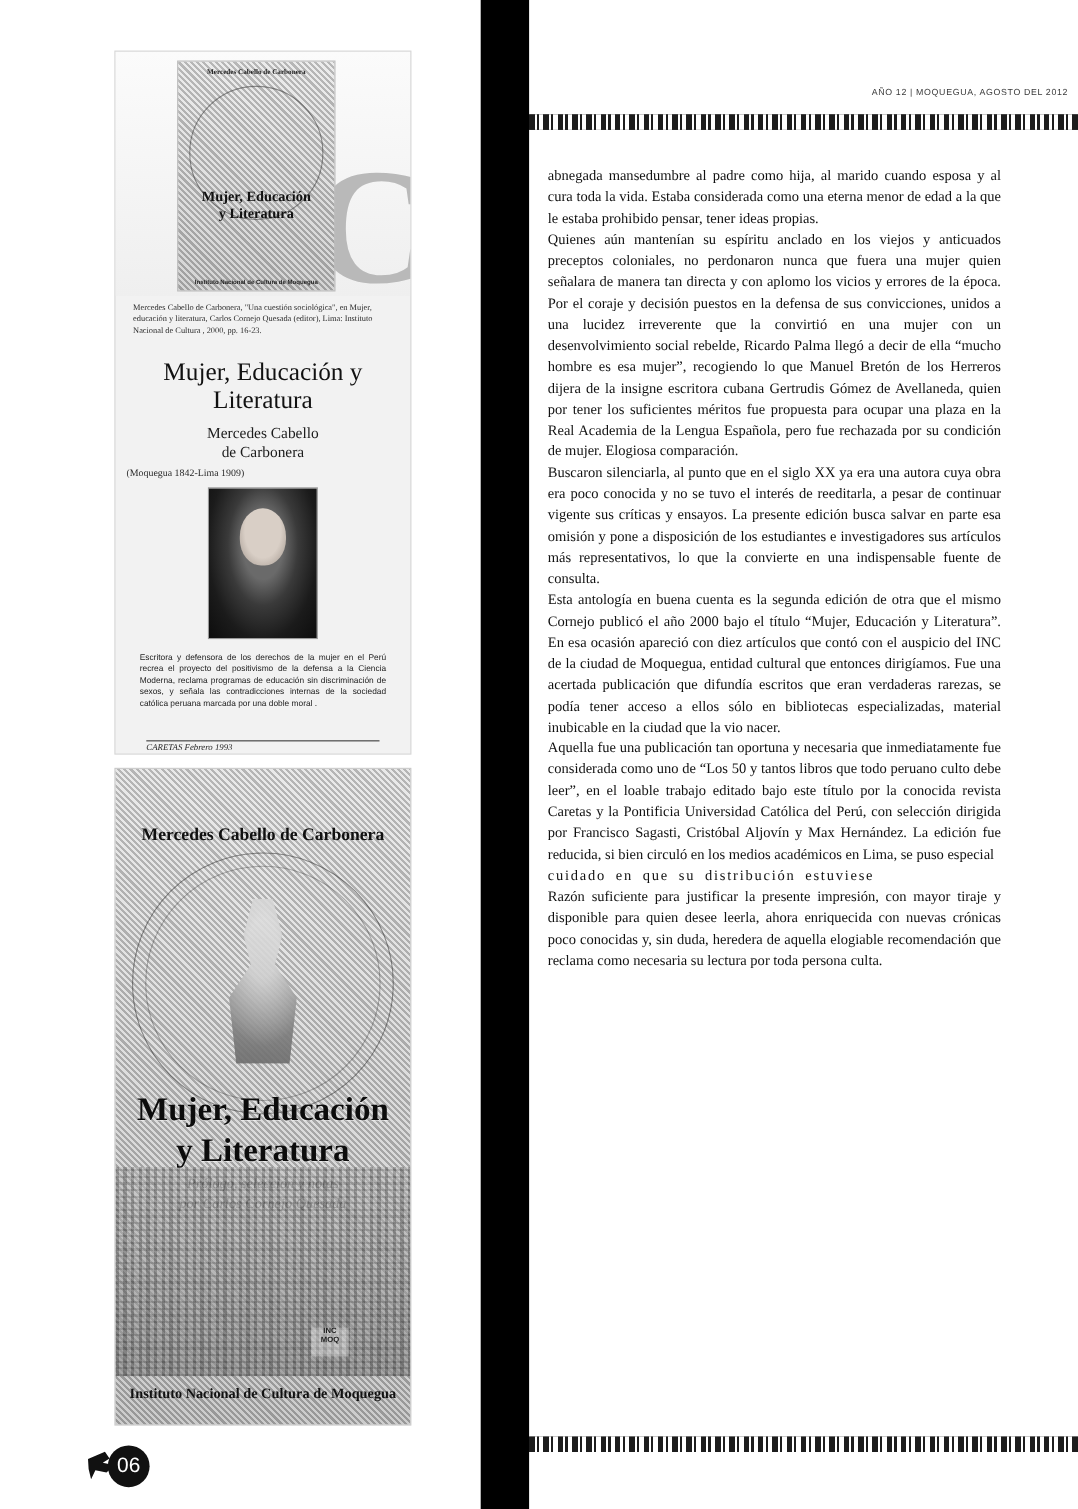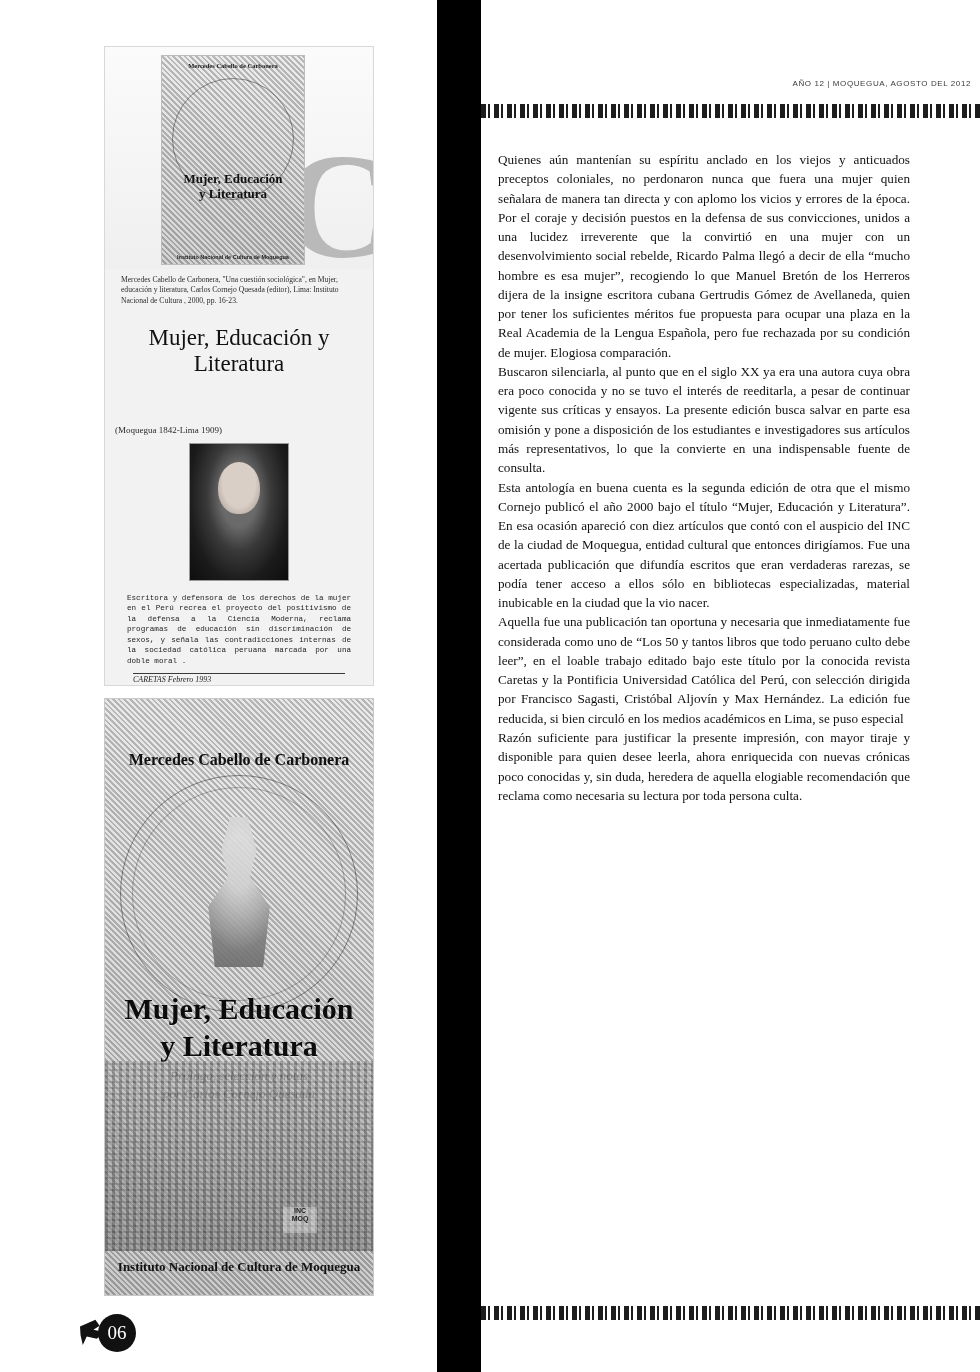--- a/index.html
+++ b/index.html
@@ -180,21 +180,21 @@
     position: absolute;
     left: 28px; top: 18px;
     width: 42px; height: 52px;
     border-radius: 50% 50% 46% 46%;
     background: radial-gradient(ellipse at 50% 40%, #d9cfc6 0 55%, #9e938a 100%);
   }
   .c1-blurb {
     position: absolute;
     left: 22px; right: 22px;
     top: 546px;
-    font-family: Liberation Mono, monospace;
+    font-family: Liberation Sans, sans-serif;
     font-size: 7.6px;
     line-height: 1.38;
     color: #232323;
     text-align: justify;
   }
   .c1-rule {
     position: absolute;
     left: 28px; right: 28px;
     top: 626px;
     border-top: 1px solid #3a3a3a;
@@ -320,21 +320,21 @@
   }
   .page-badge .circle {
     position: absolute;
     left: 18px;
     top: 2px;
     width: 38px;
     height: 38px;
     border-radius: 50%;
     background: #111;
     color: #fff;
-    font-family: Liberation Serif, serif;
+    font-family: Liberation Sans, sans-serif;
     font-size: 19px;
     display: flex;
     align-items: center;
     justify-content: center;
   }
   .page-badge .swash {
     position: absolute;
     left: 0;
     top: 6px;
     width: 28px;
@@ -407,20 +407,22 @@
     <div class="c1-minicover">
       <div class="mc-author">Mercedes Cabello de Carbonera</div>
       <div class="mc-arc"></div>
       <div class="mc-title" style="white-space: pre-line;">Mujer, Educación
 y Literatura</div>
       <div class="mc-footer">Instituto Nacional de Cultura de Moquegua</div>
     </div>
 
     <div class="c1-caption">Mercedes Cabello de Carbonera, "Una cuestión sociológica", en Mujer, educación y literatura, Carlos Cornejo Quesada (editor), Lima: Instituto Nacional de Cultura , 2000, pp. 16-23.</div>
     <div class="c1-title">Mujer, Educación y Literatura</div>
+    <div class="c1-author" style="white-space: pre-line;">Mercedes Cabello
+de Carbonera</div>
     <div class="c1-dates">(Moquegua 1842-Lima 1909)</div>
     <div class="c1-portrait"></div>
     <div class="c1-blurb">Escritora y defensora de los derechos de la mujer en el Perú recrea el proyecto del positivismo de la defensa a la Ciencia Moderna, reclama programas de educación sin discriminación de sexos, y señala las contradicciones internas de la sociedad católica peruana  marcada por una doble moral .</div>
     <div class="c1-rule"></div>
     <div class="c1-source">CARETAS Febrero 1993</div>
   </div>
 
   <div class="cover-2">
     <div class="c2-author">Mercedes Cabello de Carbonera</div>
     <div class="c2-arc"></div>
@@ -440,21 +442,23 @@
     <div class="swash"></div>
     <div class="circle">06</div>
   </div>
 
   <div class="right-col">
     <div class="running-head">AÑO 12 | MOQUEGUA, AGOSTO DEL 2012</div>
     <div class="orn-bar orn-top"></div>
     <div class="orn-bar orn-bottom"></div>
 
     <div class="body-text">
+      <p>abnegada mansedumbre al padre como hija, al marido cuando esposa y al cura toda la vida. Estaba considerada como una eterna menor de edad a la que le estaba prohibido pensar, tener ideas propias.</p>
       <p>Quienes aún mantenían su espíritu anclado en los viejos y anticuados preceptos coloniales, no perdonaron nunca que fuera una mujer quien señalara de manera tan directa y con aplomo los vicios y errores de la época. Por el coraje y decisión puestos en la defensa de sus convicciones, unidos a una lucidez irreverente que la convirtió en una mujer con un desenvolvimiento social rebelde, Ricardo Palma llegó a decir de ella “mucho hombre es esa mujer”, recogiendo lo que Manuel Bretón de los Herreros dijera de la insigne escritora cubana Gertrudis Gómez de Avellaneda, quien por tener los suficientes méritos fue propuesta para ocupar una plaza en la Real Academia de la Lengua Española, pero fue rechazada por su condición de mujer. Elogiosa comparación.</p>
       <p>Buscaron silenciarla, al punto que en el siglo XX ya era una autora cuya obra era poco conocida y no se tuvo el interés de reeditarla, a pesar de continuar vigente sus críticas y ensayos. La presente edición busca salvar en parte esa omisión y pone a disposición de los estudiantes e investigadores sus artículos más representativos, lo que la convierte en una indispensable fuente de consulta.</p>
       <p>Esta antología en buena cuenta es la segunda edición de otra que el mismo Cornejo publicó el año 2000 bajo el título “Mujer, Educación y Literatura”. En esa ocasión apareció con diez artículos que contó con el auspicio del INC de la ciudad de Moquegua, entidad cultural que entonces dirigíamos. Fue una acertada publicación que difundía escritos que eran verdaderas rarezas, se podía tener acceso a ellos sólo en bibliotecas especializadas, material inubicable en la ciudad que la vio nacer.</p>
       <p>Aquella fue una publicación tan oportuna y necesaria que inmediatamente fue considerada como uno de “Los 50 y tantos libros que todo peruano culto debe leer”, en el loable trabajo editado bajo este título por la conocida revista Caretas y la Pontificia Universidad Católica del Perú, con selección dirigida por Francisco Sagasti, Cristóbal Aljovín y Max Hernández. La edición fue reducida, si bien circuló en los medios académicos en Lima, se puso especial</p>
+      <p class="spaced">cuidado en que su distribución estuviese</p>
       <p>Razón suficiente para justificar la presente impresión, con mayor tiraje y disponible para quien desee leerla, ahora enriquecida con nuevas crónicas poco conocidas y, sin duda, heredera de aquella elogiable recomendación que reclama como necesaria su lectura por toda persona culta.</p>
     </div>
   </div>
 
 </div>
 
 </body></html>

